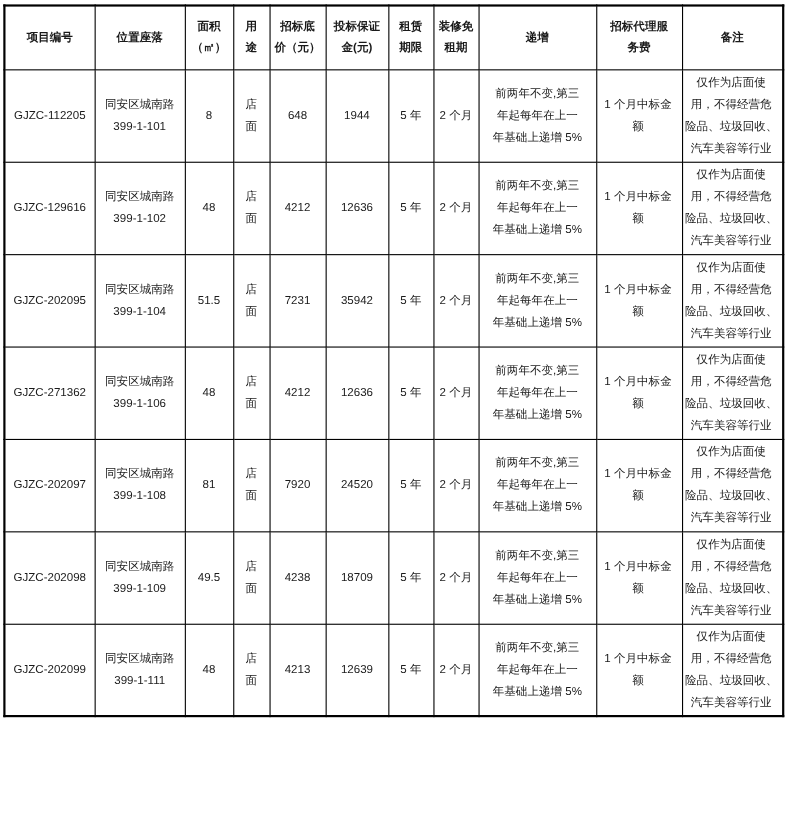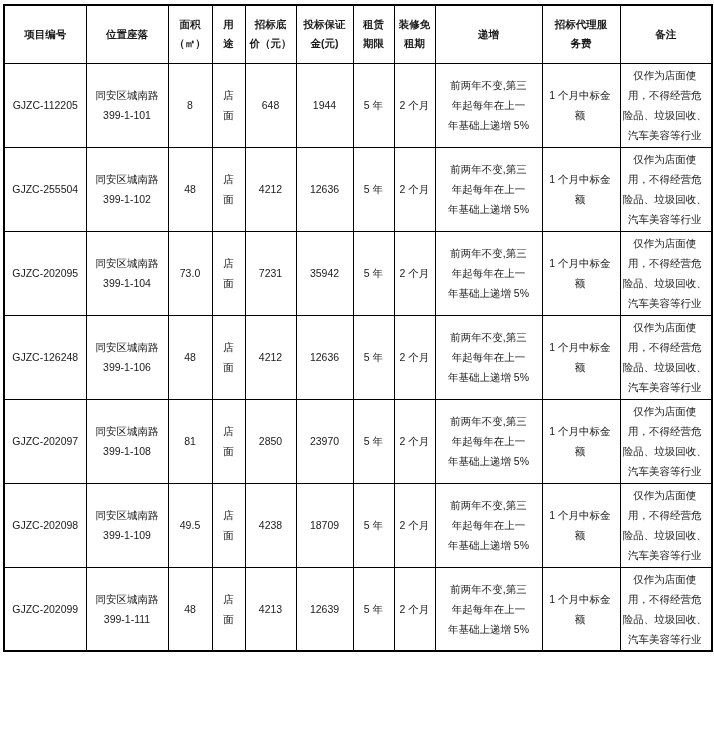--- a/index.html
+++ b/index.html
@@ -117,21 +117,21 @@
 年起每年在上一
 年基础上递增 5%</td>
           <td>1 个月中标金
 额</td>
           <td>仅作为店面使
 用，不得经营危
 险品、垃圾回收、
 汽车美容等行业</td>
         </tr>
         <tr>
-          <td>GJZC-255504</td>
+          <td>GJZC-129616</td>
           <td>同安区城南路
 399-1-102</td>
           <td>48</td>
           <td>店
 面</td>
           <td>4212</td>
           <td>12636</td>
           <td>5 年</td>
           <td>2 个月</td>
           <td>前两年不变,第三
@@ -141,39 +141,39 @@
 额</td>
           <td>仅作为店面使
 用，不得经营危
 险品、垃圾回收、
 汽车美容等行业</td>
         </tr>
         <tr>
           <td>GJZC-202095</td>
           <td>同安区城南路
 399-1-104</td>
-          <td>73.0</td>
+          <td>51.5</td>
           <td>店
 面</td>
           <td>7231</td>
           <td>35942</td>
           <td>5 年</td>
           <td>2 个月</td>
           <td>前两年不变,第三
 年起每年在上一
 年基础上递增 5%</td>
           <td>1 个月中标金
 额</td>
           <td>仅作为店面使
 用，不得经营危
 险品、垃圾回收、
 汽车美容等行业</td>
         </tr>
         <tr>
-          <td>GJZC-126248</td>
+          <td>GJZC-271362</td>
           <td>同安区城南路
 399-1-106</td>
           <td>48</td>
           <td>店
 面</td>
           <td>4212</td>
           <td>12636</td>
           <td>5 年</td>
           <td>2 个月</td>
           <td>前两年不变,第三
@@ -186,22 +186,22 @@
 险品、垃圾回收、
 汽车美容等行业</td>
         </tr>
         <tr>
           <td>GJZC-202097</td>
           <td>同安区城南路
 399-1-108</td>
           <td>81</td>
           <td>店
 面</td>
-          <td>2850</td>
-          <td>23970</td>
+          <td>7920</td>
+          <td>24520</td>
           <td>5 年</td>
           <td>2 个月</td>
           <td>前两年不变,第三
 年起每年在上一
 年基础上递增 5%</td>
           <td>1 个月中标金
 额</td>
           <td>仅作为店面使
 用，不得经营危
 险品、垃圾回收、

